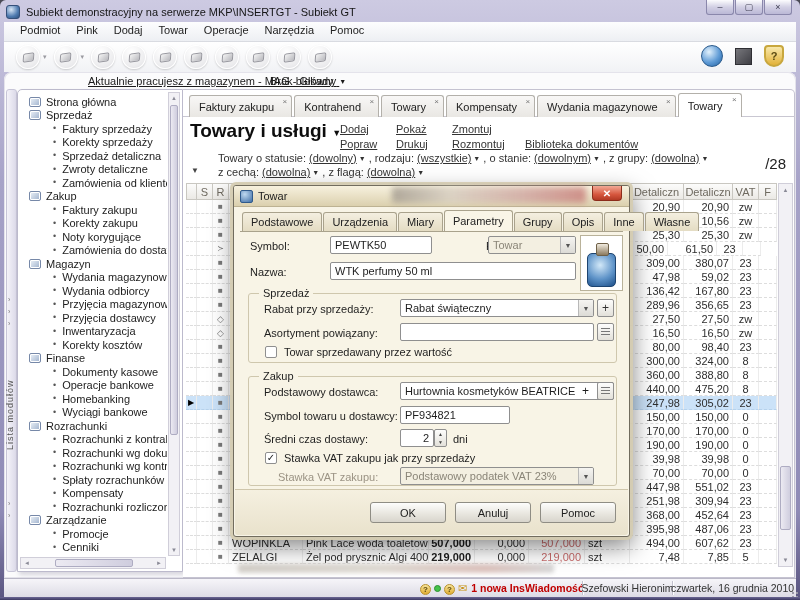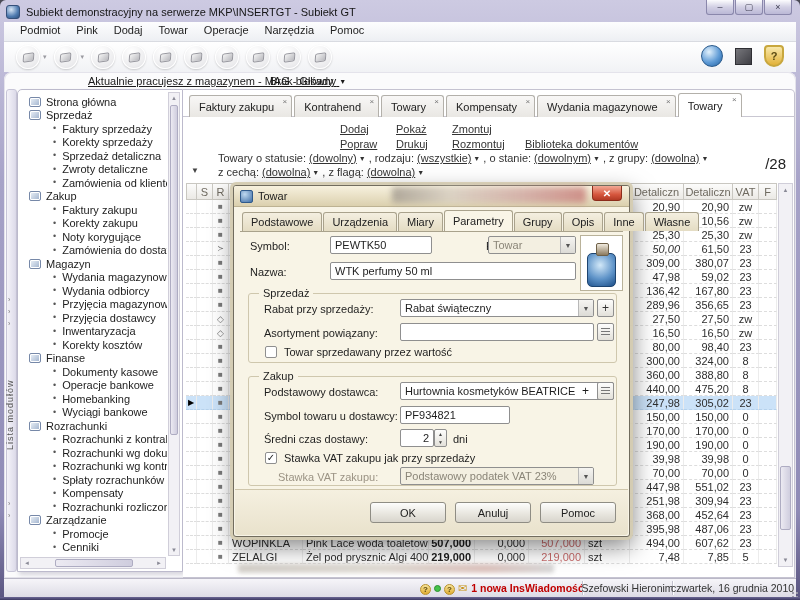--- a/index.html
+++ b/index.html
@@ -410,20 +410,21 @@
       <div class="tab" style="min-width: 126px;">
         <div style="display: inline;">Wydania magazynowe</div>
         <div class="x">×</div>
       </div>
       <div class="tab active" style="min-width: 64px;">
         <div style="display: inline;">Towary</div>
         <div class="x">×</div>
       </div>
     </div>
 
+  <div class="list-title"><span>Towary i usługi</span> <span class="mini-caret">▼</span></div>
   <span class="action-link" style="left:340px;top:123px;">Dodaj</span>
   <span class="action-link" style="left:340px;top:138px;">Popraw</span>
   <span class="action-link" style="left:396px;top:123px;">Pokaż</span>
   <span class="action-link" style="left:396px;top:138px;">Drukuj</span>
   <span class="action-link" style="left:452px;top:123px;">Zmontuj</span>
   <span class="action-link" style="left:452px;top:138px;">Rozmontuj</span>
   <span class="action-link" style="left:525px;top:138px;">Biblioteka dokumentów</span>
 
   <span class="filter-toggle">▼</span>
   <div class="filter-line" id="filter1" style="top:152px;"><div style="display: inline;">Towary o statusie: </div><div class="filter-val" style="display: inline;">(dowolny)</div><div class="mini-caret" style="display: inline; font-size: 7px;"> ▼</div> , <div style="display: inline;">rodzaju: </div><div class="filter-val" style="display: inline;">(wszystkie)</div><div class="mini-caret" style="display: inline; font-size: 7px;"> ▼</div> , <div style="display: inline;">o stanie: </div><div class="filter-val" style="display: inline;">(dowolnym)</div><div class="mini-caret" style="display: inline; font-size: 7px;"> ▼</div> , <div style="display: inline;">z grupy: </div><div class="filter-val" style="display: inline;">(dowolna)</div><div class="mini-caret" style="display: inline; font-size: 7px;"> ▼</div></div>
@@ -502,21 +503,21 @@
         <div class="td center" style="width: 16px;"></div>
         <div class="td center" style="width: 16px;">
           <div class="r-glyph">≻</div>
         </div>
         <div class="td left" style="width: 74px;"></div>
         <div class="td left" style="width: 126px;"></div>
         <div class="td right bold" style="width: 46px;"></div>
         <div class="td right" style="width: 54px;"></div>
         <div class="td right red" style="width: 56px;"></div>
         <div class="td left" style="width: 45px;"></div>
-        <div class="td right" style="width: 54px; font-style: italic;">50,00</div>
+        <div class="td right" style="width: 38px;">50,00</div>
         <div class="td right" style="width: 49px;">61,50</div>
         <div class="td center" style="width: 26px;">23</div>
         <div class="td center" style="width: 18px;"></div>
       </div>
       <div class="trow" style="top: 256px;">
         <div class="td center" style="width: 11px;"></div>
         <div class="td center" style="width: 16px;"></div>
         <div class="td center" style="width: 16px;">
           <div class="r-glyph">■</div>
         </div>

